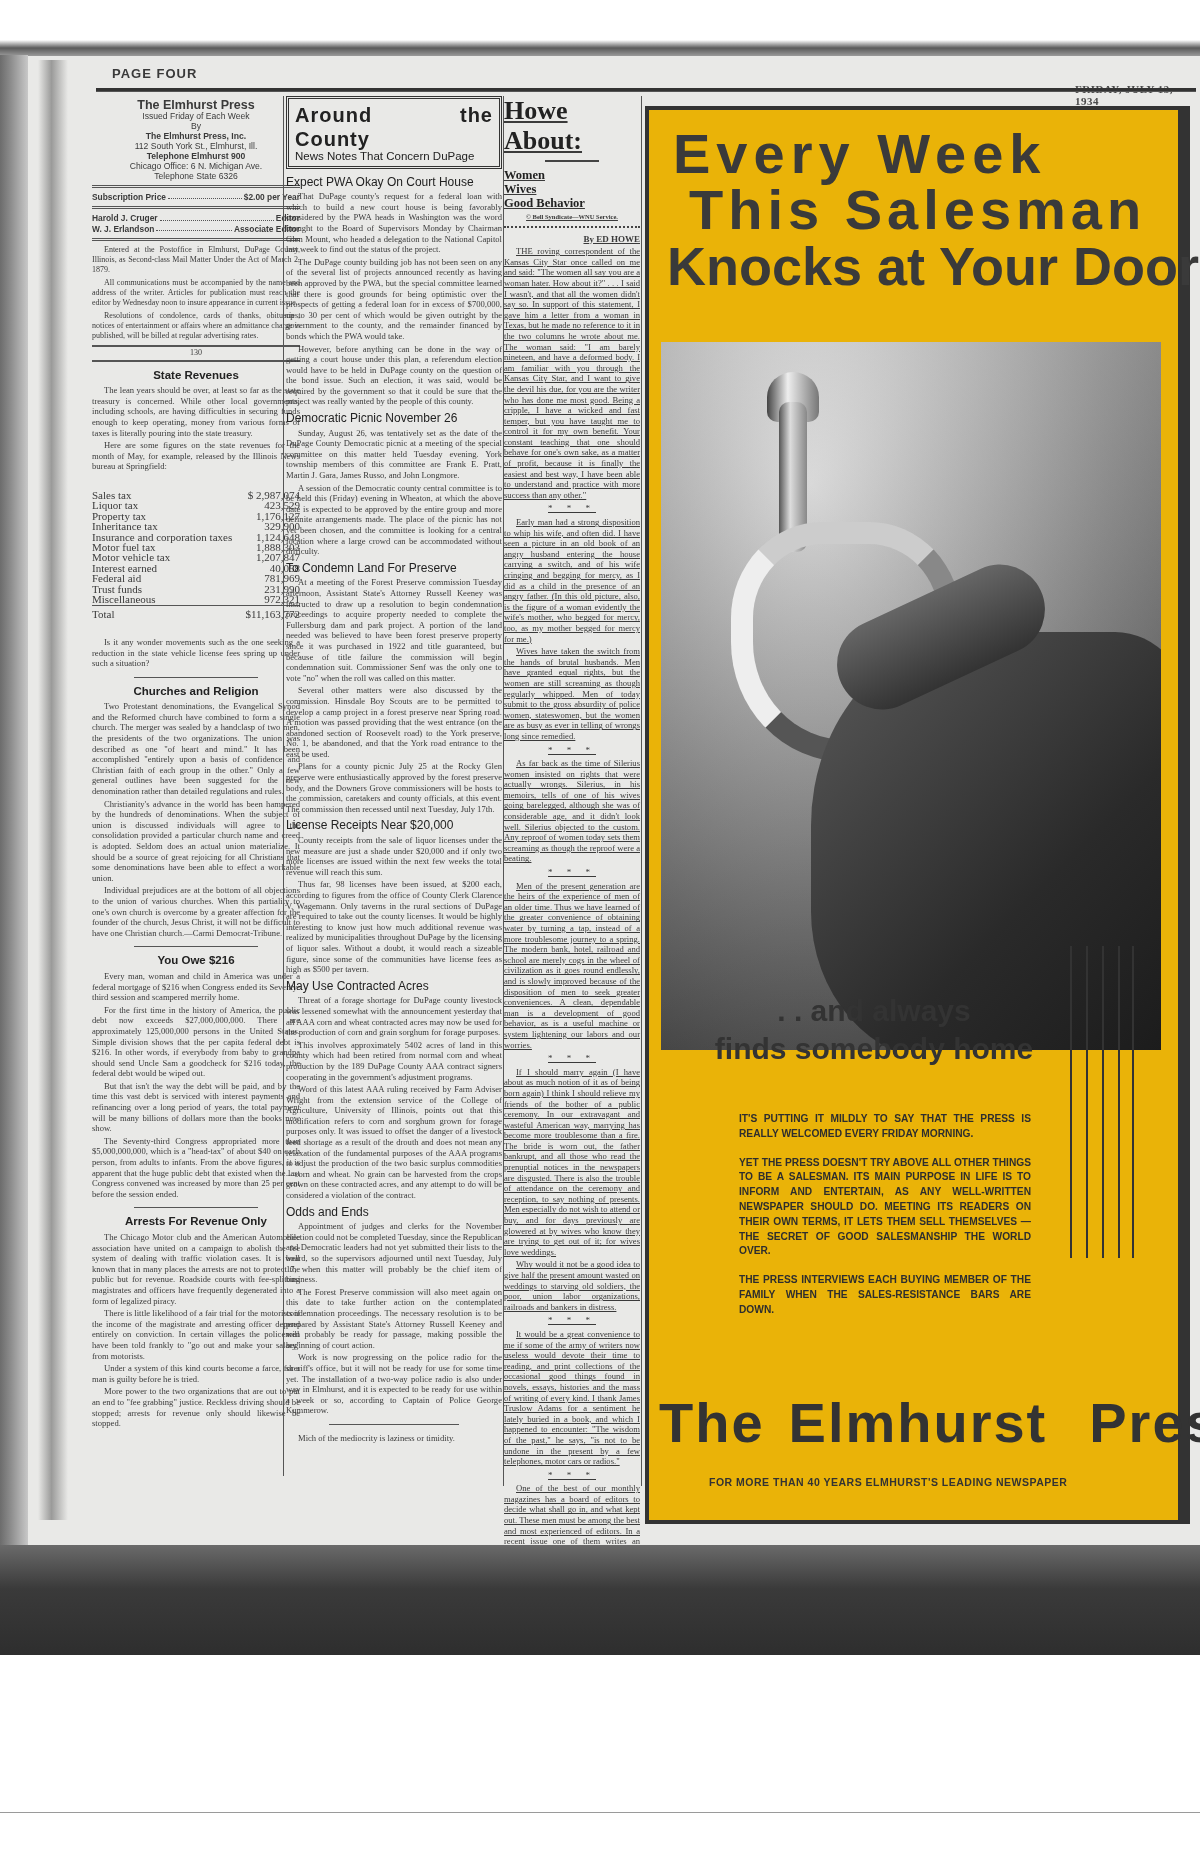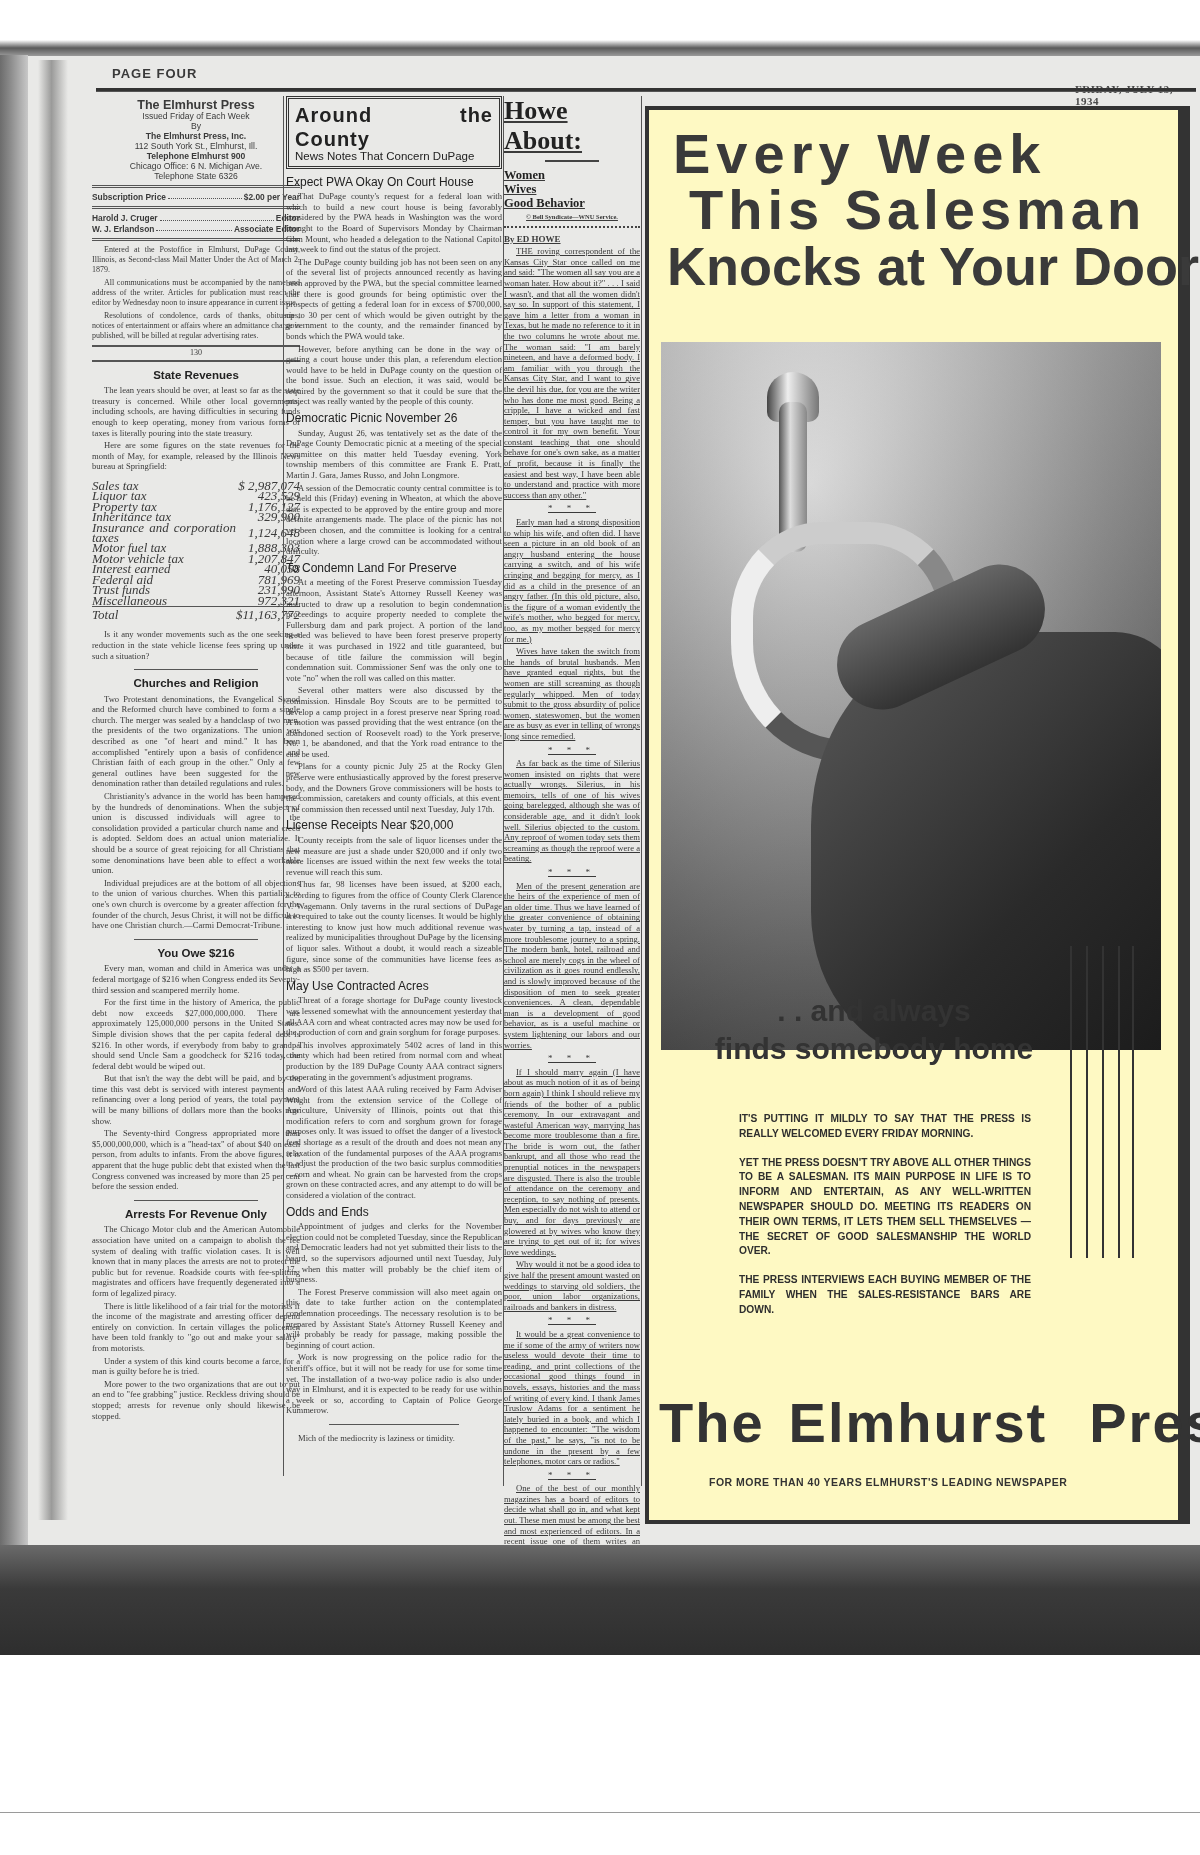--- a/index.html
+++ b/index.html
@@ -36,40 +36,40 @@
   .masthead { text-align: center; font-family: "Liberation Sans", sans-serif; }
   .masthead .m-title { font-size: 12.5px; font-weight: bold; margin-top: 4px; }
   .masthead .m-line { font-size: 8.6px; line-height: 10px; }
   .masthead .m-bold { font-weight: bold; }
   .dbl { border-top: 3px double #555; margin: 4px 0; }
   .leader { display: flex; font-family: "Liberation Sans", sans-serif; font-size: 8.4px; font-weight: bold; line-height: 10.5px; }
   .leader .dots { flex: 1; border-bottom: 1px dotted #555; margin: 0 2px 3px; }
   .small-note { font-size: 8px; line-height: 10px; margin-top: 3px; }
   .ornament { text-align: center; font-size: 8px; margin: 4px 0; border-top: 2px solid #555; border-bottom: 2px solid #555; padding: 1px 0; }
   .h-section { text-align: center; font-family: "Liberation Sans", sans-serif; font-weight: bold; font-size: 11.5px; margin: 8px 0 5px; color: #222; }
-  .rev-table { width: 100%; border-collapse: collapse; font-size: 13px; line-height: 10.4px; margin: 9px 0; font-style: italic; }
+  .rev-table { width: 100%; border-collapse: collapse; font-size: 11px; line-height: 10.4px; margin: 18px 0; }
   .rev-table td { padding: 0; }
   .rev-table td.amt { text-align: right; }
   .rev-total td { border-top: 1px solid #555; padding-top: 3px; }
   .short-rule { width: 60%; margin: 8px auto; border-top: 1px solid #555; }
 
   .atc-box { border: 3px double #333; padding: 4px 6px; margin: 0 0 8px; }
   .atc-title { font-family: "Liberation Sans", sans-serif; font-size: 20px; font-weight: bold; letter-spacing: 1px; color: #222; line-height: 24px; }
   .atc-sub { font-family: "Liberation Sans", sans-serif; font-size: 11.5px; color: #222; }
   .h-news { font-family: "Liberation Sans", sans-serif; font-size: 12px; color: #222; margin: 6px 0 4px; }
 
   .howe-title { font-family: "Liberation Serif", serif; font-weight: bold; font-size: 26px; line-height: 30px; color: #222; }
   .howe-rule { width: 40%; border-top: 2px solid #444; margin: 4px auto 6px; }
   .howe-topics { font-family: "Liberation Serif", serif; font-weight: bold; font-size: 12.5px; line-height: 14px; color: #222; }
   .howe-credit { font-size: 6.5px; text-align: center; border-bottom: 2px dotted #444; padding-bottom: 3px; margin: 2px 0 6px; font-weight: bold; }
-  .howe-byline { text-align: left; font-weight: bold; font-size: 9px; margin-bottom: 2px; }
+  .howe-byline { text-align: right; font-weight: bold; font-size: 9px; margin-bottom: 2px; }
   .stars { text-align: center; letter-spacing: 6px; font-size: 9px; margin: 3px 0; }
 
   .ad { position: absolute; left: 645px; top: 106px; width: 545px; height: 1418px;
-    border: 4px solid #333; border-right-width: 12px; background: #fef9c3; }
+    border: 4px solid #333; border-right-width: 12px; background: #eab308; }
   .ad-headline { position: absolute; left: 0; top: 16px; width: 533px; font-family: "Liberation Sans", sans-serif;
     color: #3a3a3a; font-weight: bold; }
   .ad-headline div { line-height: 56px; white-space: nowrap; }
   .ad-h1 { font-size: 56px; padding-left: 24px; letter-spacing: 6px; }
   .ad-h2 { font-size: 56px; padding-left: 40px; letter-spacing: 5px; }
   .ad-h3 { font-size: 54px; padding-left: 18px; letter-spacing: 0px; }
   .ad-photo { position: absolute; left: 12px; top: 232px; width: 500px; height: 708px; overflow: hidden;
     background: radial-gradient(ellipse at 30% 20%, #ddd 0%, #aaa 30%, #777 60%, #3a3a3a 100%); }
   .ad-photo .door { position: absolute; left: 0; top: 0; width: 500px; height: 708px;
     background: linear-gradient(180deg, rgba(255,255,255,0.25), rgba(0,0,0,0.25)); }

